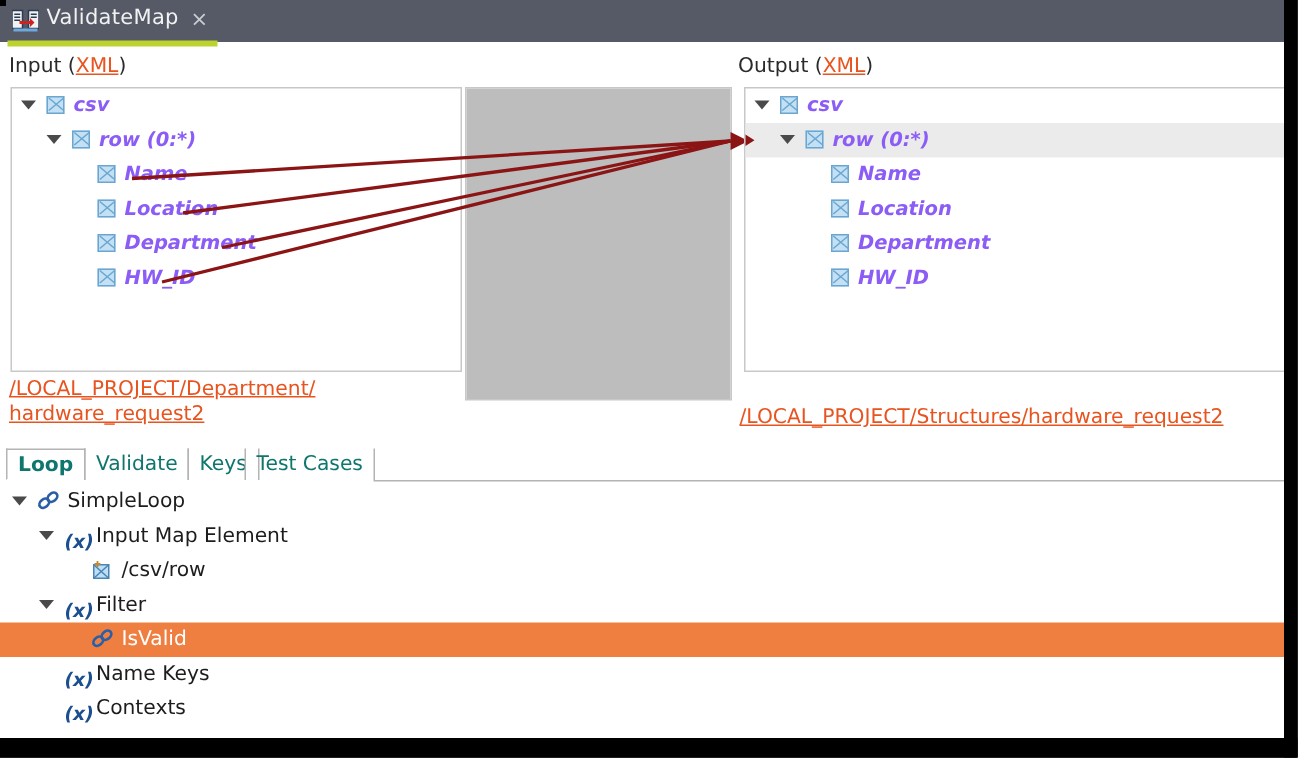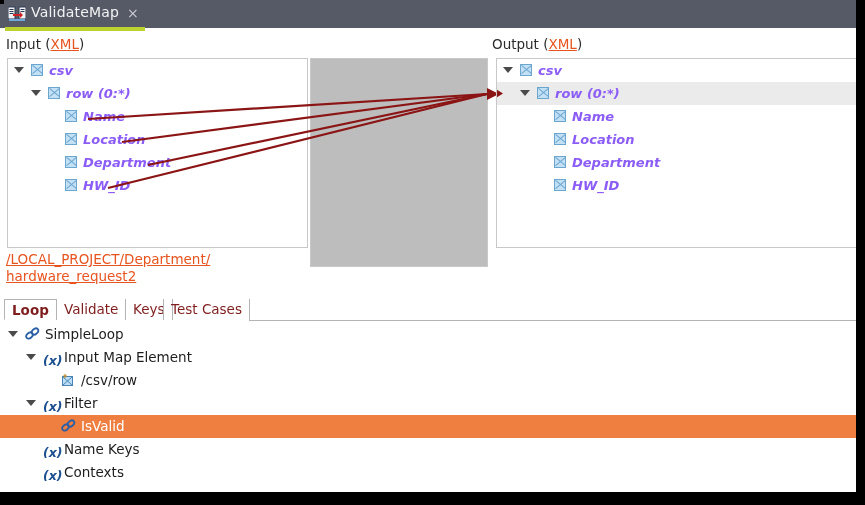--- a/index.html
+++ b/index.html
@@ -52,21 +52,21 @@
       repeating-linear-gradient(to right,#bdbdbd 0 4px,transparent 4px 8px),
       repeating-linear-gradient(to bottom,#bdbdbd 0 4px,transparent 4px 8px);
     background-size:1px 100%,100% 1px;
     background-repeat:repeat-x,repeat-y;
     background-position:0 0,0 0;}
   .gridlines{position:absolute;left:0;top:0;}
 
   
   .tabstrip{position:absolute;left:0;height:22px;}
   .btab{position:absolute;top:0;height:21px;line-height:21px;font-size:13.5px;
-        color:#7f1d1d;padding:0 7px;box-sizing:border-box;cursor:pointer;
+        color:#0f766e;padding:0 7px;box-sizing:border-box;cursor:pointer;
         border-left:1px solid #b4b4b4;border-right:1px solid #b4b4b4;}
   .btab.active{font-weight:bold;border-top:1px solid #b4b4b4;
         border-left:1px solid #b4b4b4;border-right:1px solid #b4b4b4;
         border-bottom:1px solid #fff;background:#fff;}
   .tabstrip-line{position:absolute;height:1px;background:#b4b4b4;}
 
   
   .brow{position:absolute;left:0;width:856px;height:23px;line-height:23px;
         font-size:13.5px;color:#1d1d1d;white-space:nowrap;}
   .brow.sel{background:#ef7f41;color:#ffffff;}
@@ -177,20 +177,23 @@
       <div class="row">
         <span class="xicon" style="left:57px;"></span>
         <span class="nodelabel" style="left:75px;">HW_ID</span>
       </div>
     </div>
 
   <div style="position:absolute;left:6px;top:251px;width:300px;font-size:13.5px;line-height:17px;">
     <div class="lnk">/LOCAL_PROJECT/Department/</div>
     <div class="lnk">hardware_request2</div>
   </div>
+  <div style="position:absolute;left:493px;top:270px;font-size:13.5px;">
+    <span class="lnk">/LOCAL_PROJECT/Structures/hardware_request2</span>
+  </div>
 
   <div class="tabstrip" id="bottom-tabs" style="left:4px;top:299px;width:850px;">
       <div class="btab active" style="left: 0px;">Loop</div>
       <div class="btab" style="left: 52px;">Validate</div>
       <div class="btab" style="left: 121px;">Keys</div>
       <div class="btab" style="left: 159px;">Test Cases</div>
     </div>
   <div class="tabstrip-line" id="tabstrip-rule" style="left: 249px; top: 320px; width: 607px;"></div>
 
   <div id="bottom-tree" style="position:absolute;left:0;top:323px;width:856px;height:166px;">

